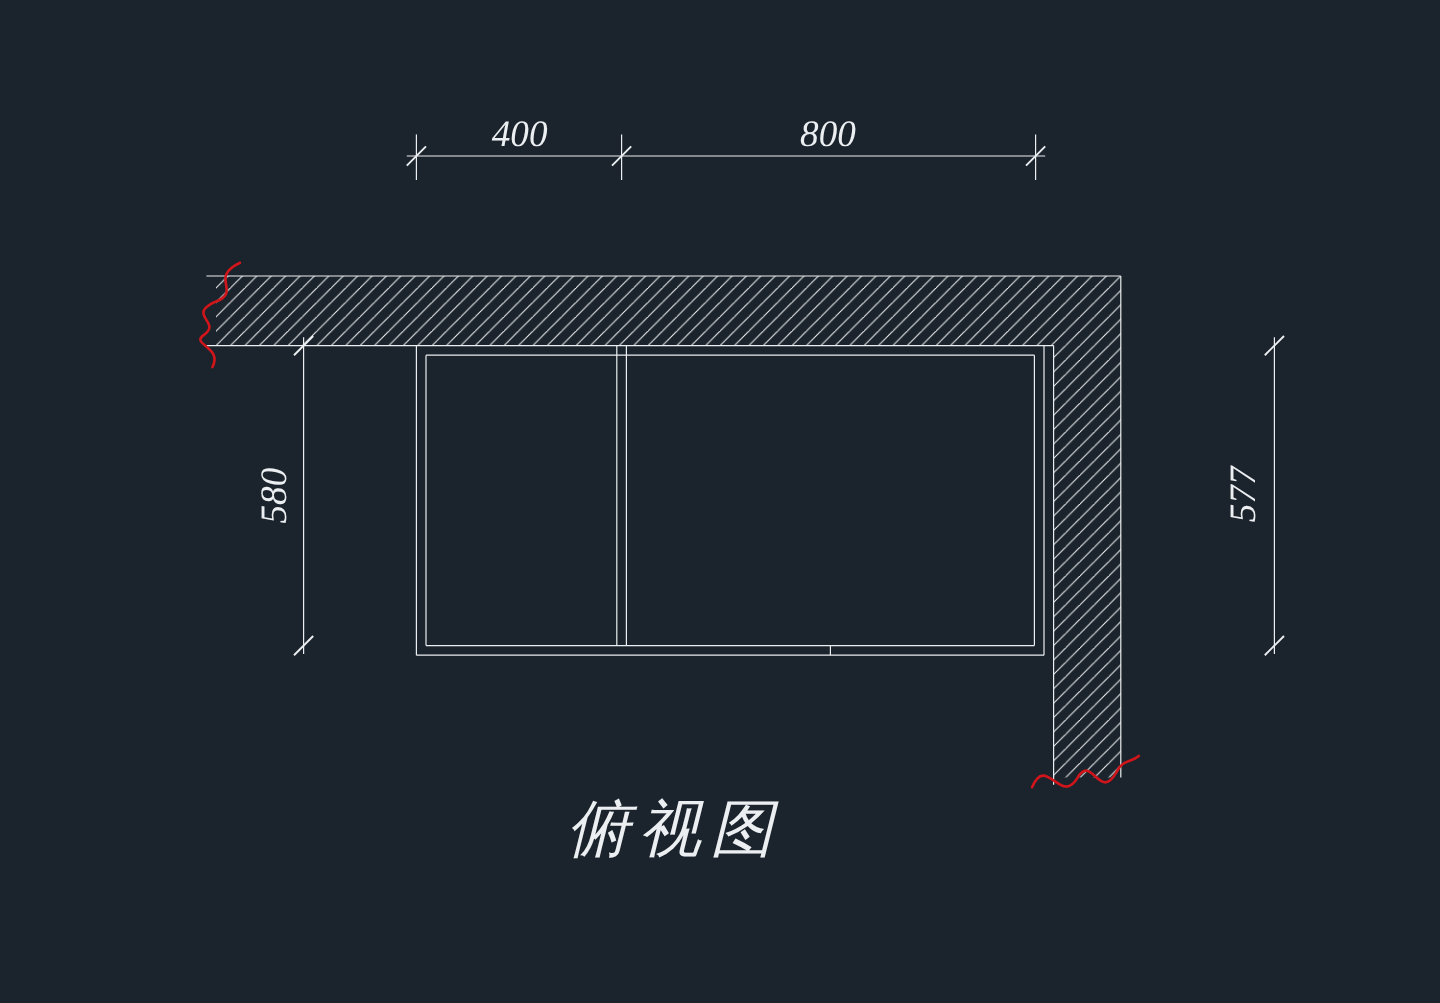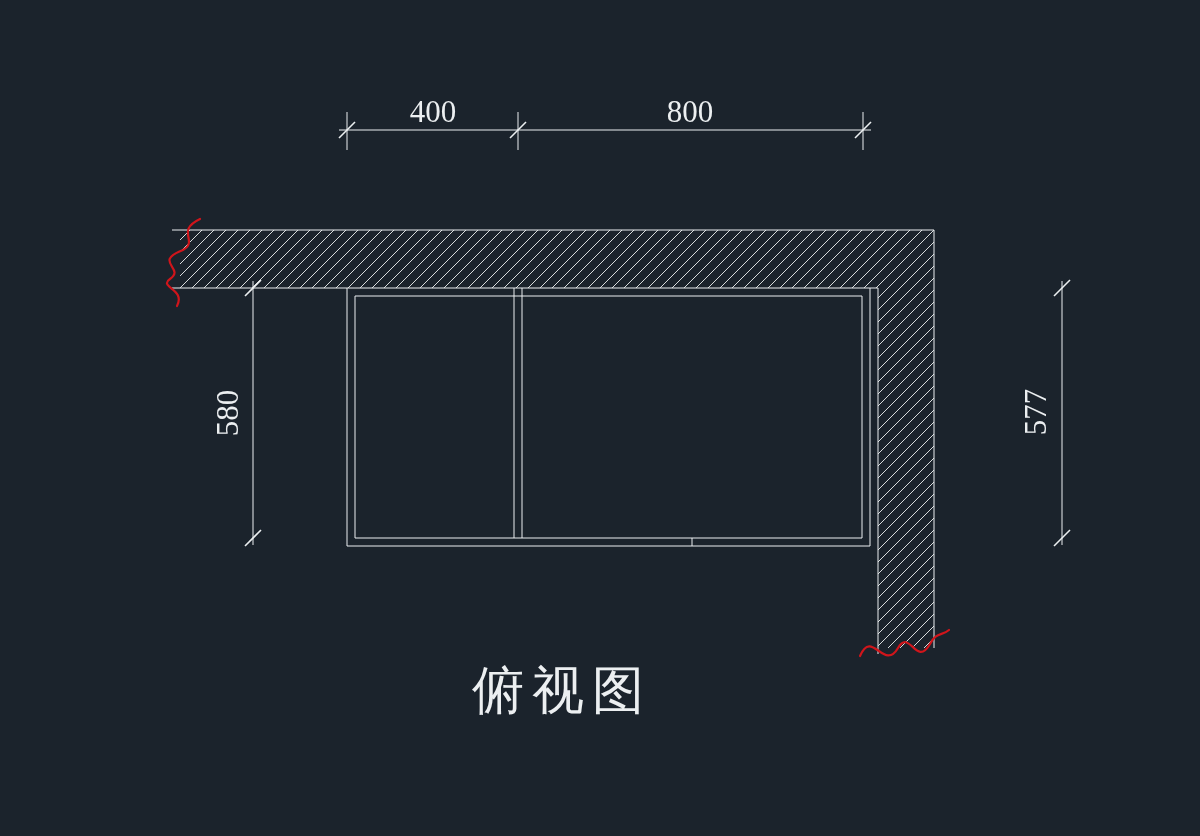--- a/index.html
+++ b/index.html
@@ -1,17 +1,17 @@
 <!DOCTYPE html>
 <html style="--background: #1b232c; --line-color: #eceff1; --break-color: #d0151b;"><head>
 <meta charset="utf-8">
 <style>
   html,body{margin:0;padding:0;}
   body{background:var(--background,#1b232c);}
-  .stage{position:relative;width:1200px;height:836px;background:var(--background,#1b232c);overflow:hidden;}
+  .stage{position:relative;width:1200px;height:836px;background:var(--background,#1b232c);overflow:hidden;font-style:italic;}
   svg{display:block;}
   .ln{stroke:var(--line-color,#eceff1);stroke-width:1;fill:none;}
   .tick{stroke:var(--line-color,#eceff1);stroke-width:1.6;fill:none;}
   .hatch-line{stroke:var(--line-color,#eceff1);stroke-width:0.9;}
   .hatch-fill{fill:url(#hatch);stroke:none;}
   .brk{stroke:var(--break-color,#d0151b);stroke-width:2.2;fill:none;stroke-linecap:round;}
   .dim-text{fill:var(--line-color,#eceff1);font-family:"Liberation Serif",serif;font-size:31px;text-anchor:middle;}
   .title-text{fill:var(--line-color,#eceff1);font-family:"Liberation Serif",serif;font-size:52px;letter-spacing:8px;text-anchor:middle;}
 </style>
 </head>

